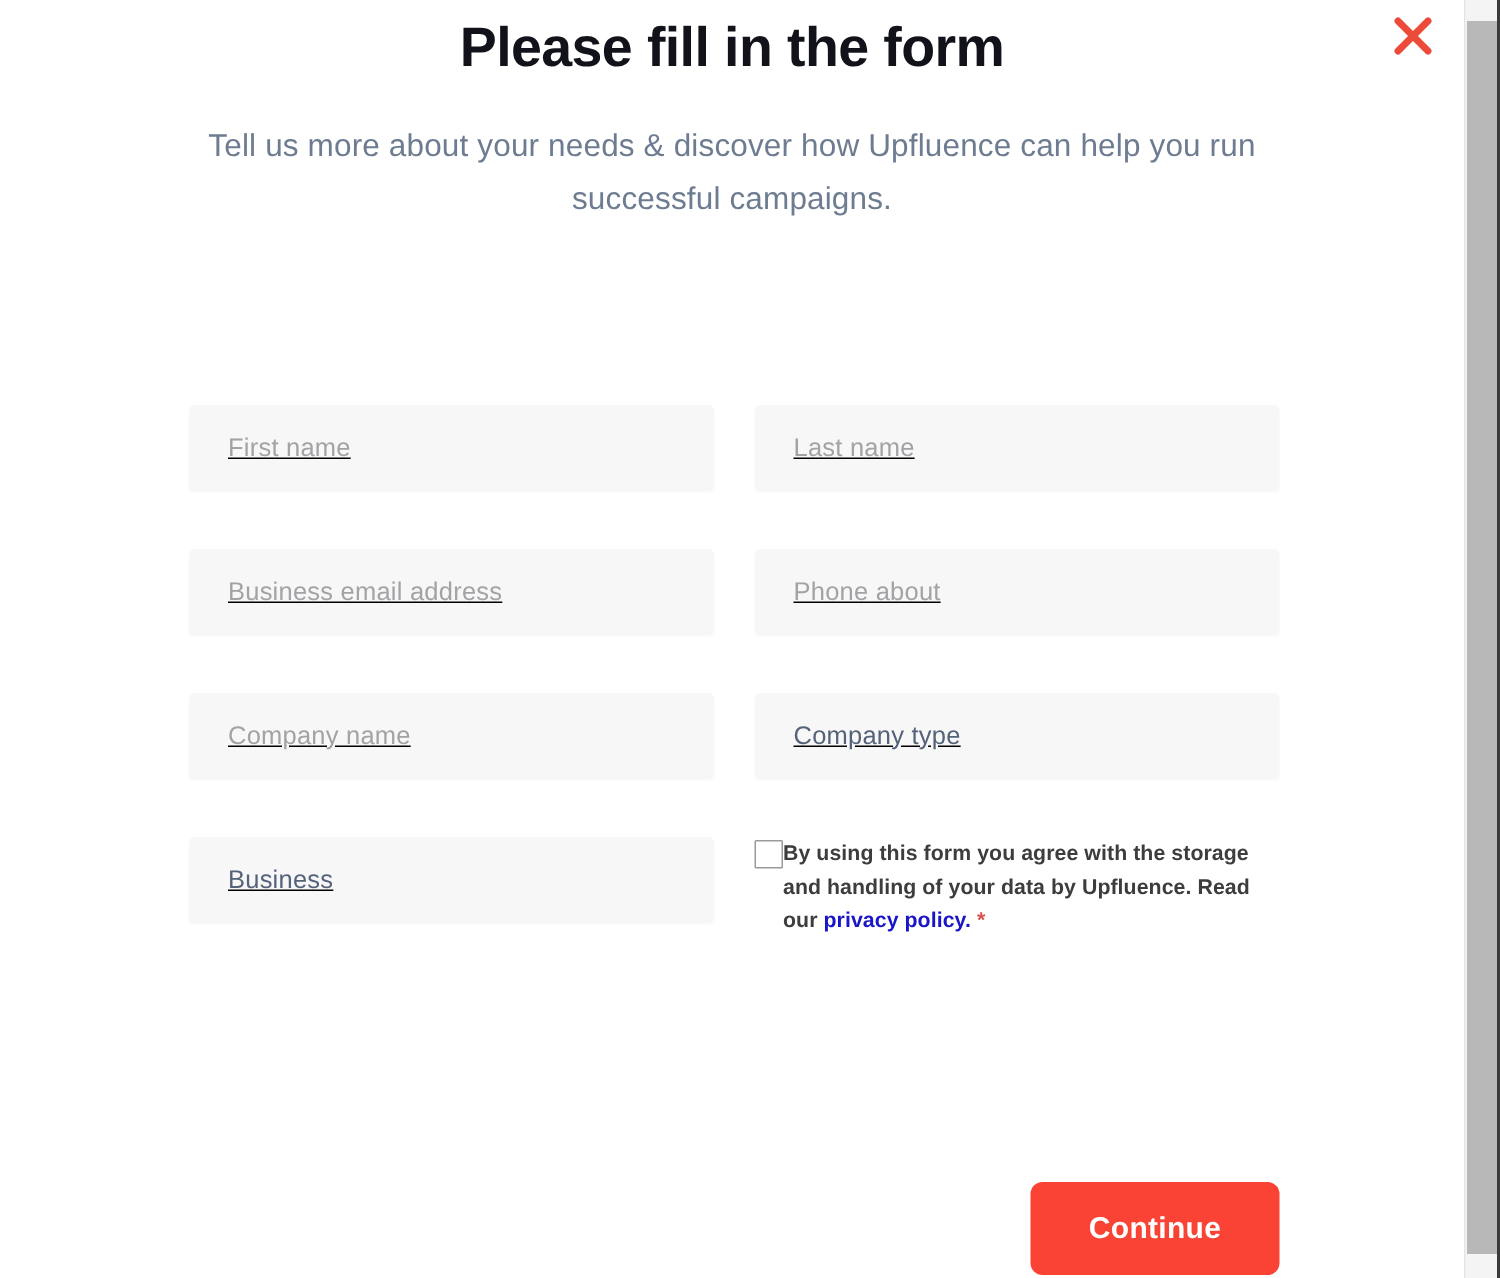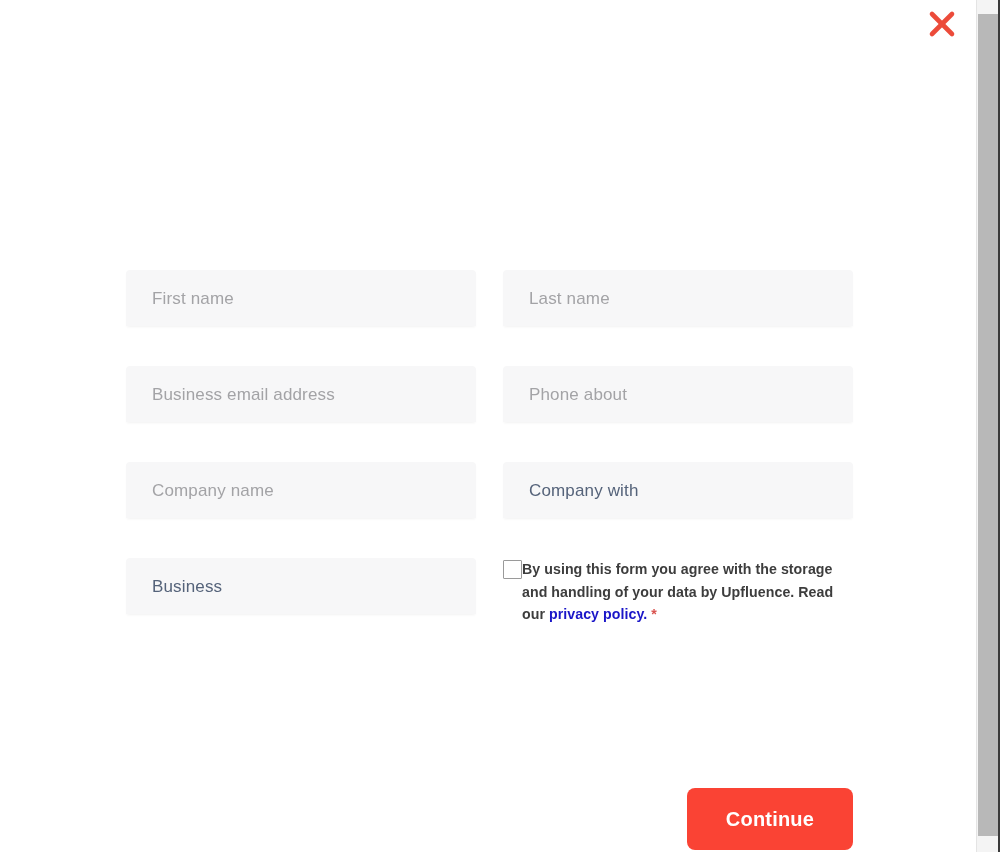--- a/index.html
+++ b/index.html
@@ -118,20 +118,21 @@
     background: #f7f7f8;
     border: none;
     border-radius: 4px 4px 0 0;
     box-shadow: 0 2px 3px -1px rgba(0,0,0,0.055);
     display: flex;
     align-items: center;
     padding: 0 0 0 26px;
     font-family: "Liberation Sans", sans-serif;
     font-size: 17px;
     cursor: text;
+    text-decoration: underline;
   }
   .field.select { cursor: pointer; }
 
   .field-text {
     font-size: 17px;
     letter-spacing: 0.15px;
     line-height: 1;
     white-space: nowrap;
   }
   .placeholder  { color: #a3a3a6; }
@@ -202,20 +203,24 @@
 
   <button class="close-btn">
     <span>
       <svg width="30" height="30" viewBox="0 0 30 30" aria-hidden="true">
         <line x1="5" y1="5" x2="25" y2="25" stroke="#ec4b3a" stroke-width="4.6" stroke-linecap="round"></line>
         <line x1="25" y1="5" x2="5" y2="25" stroke="#ec4b3a" stroke-width="4.6" stroke-linecap="round"></line>
       </svg>
     </span>
   </button>
 
+  <div class="modal-header">
+    <h1 class="modal-title">Please fill in the form</h1>
+    <p class="modal-subtitle">Tell us more about your needs &amp; discover how Upfluence can help you run successful campaigns.</p>
+  </div>
 
   <div class="form">
 
     <div class="form-row">
       <div class="field">
         <span class="field-text placeholder">First name</span>
       </div>
       <div class="field">
         <span class="field-text placeholder">Last name</span>
       </div>
@@ -228,21 +233,21 @@
       <div class="field">
         <span class="field-text placeholder">Phone about</span>
       </div>
     </div>
 
     <div class="form-row">
       <div class="field">
         <span class="field-text placeholder">Company name</span>
       </div>
       <div class="field select">
-        <span class="field-text select-value">Company with</span>
+        <span class="field-text select-value">Company type</span>
       </div>
     </div>
 
 
     <div class="form-row">
       <div class="field select">
         <span class="field-text select-value">Business</span>
       </div>
 
       <div class="consent">

